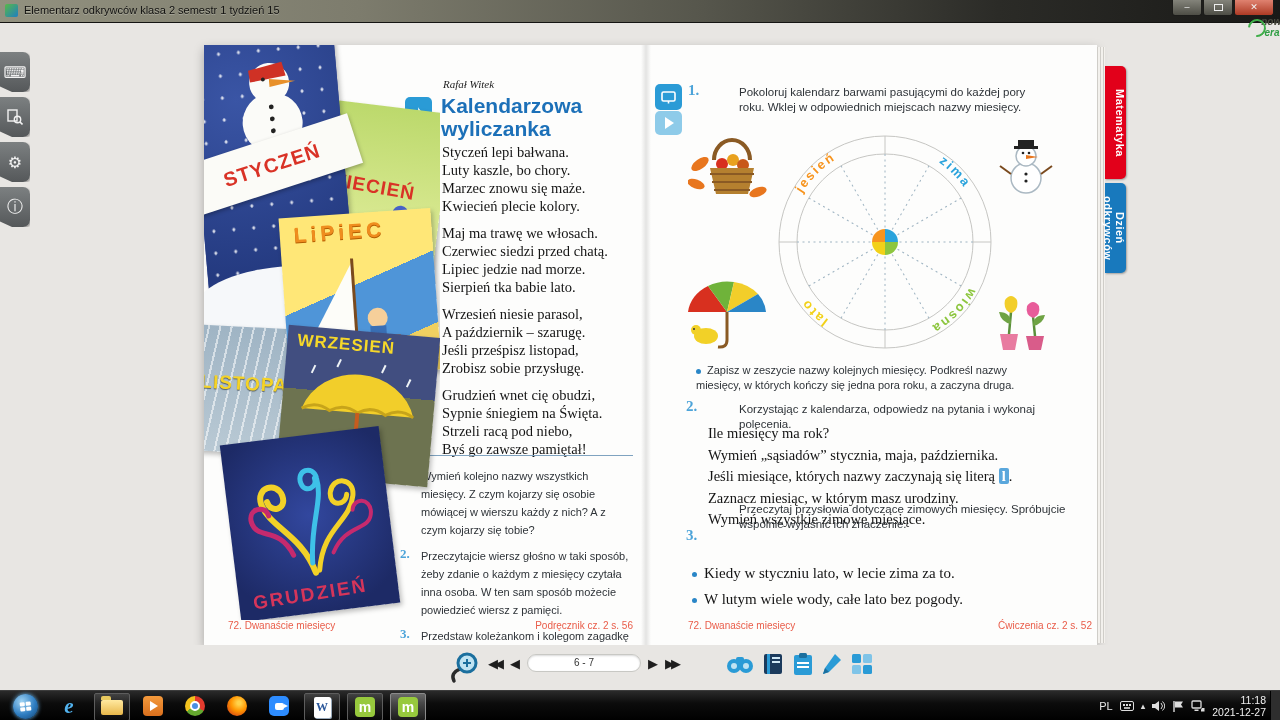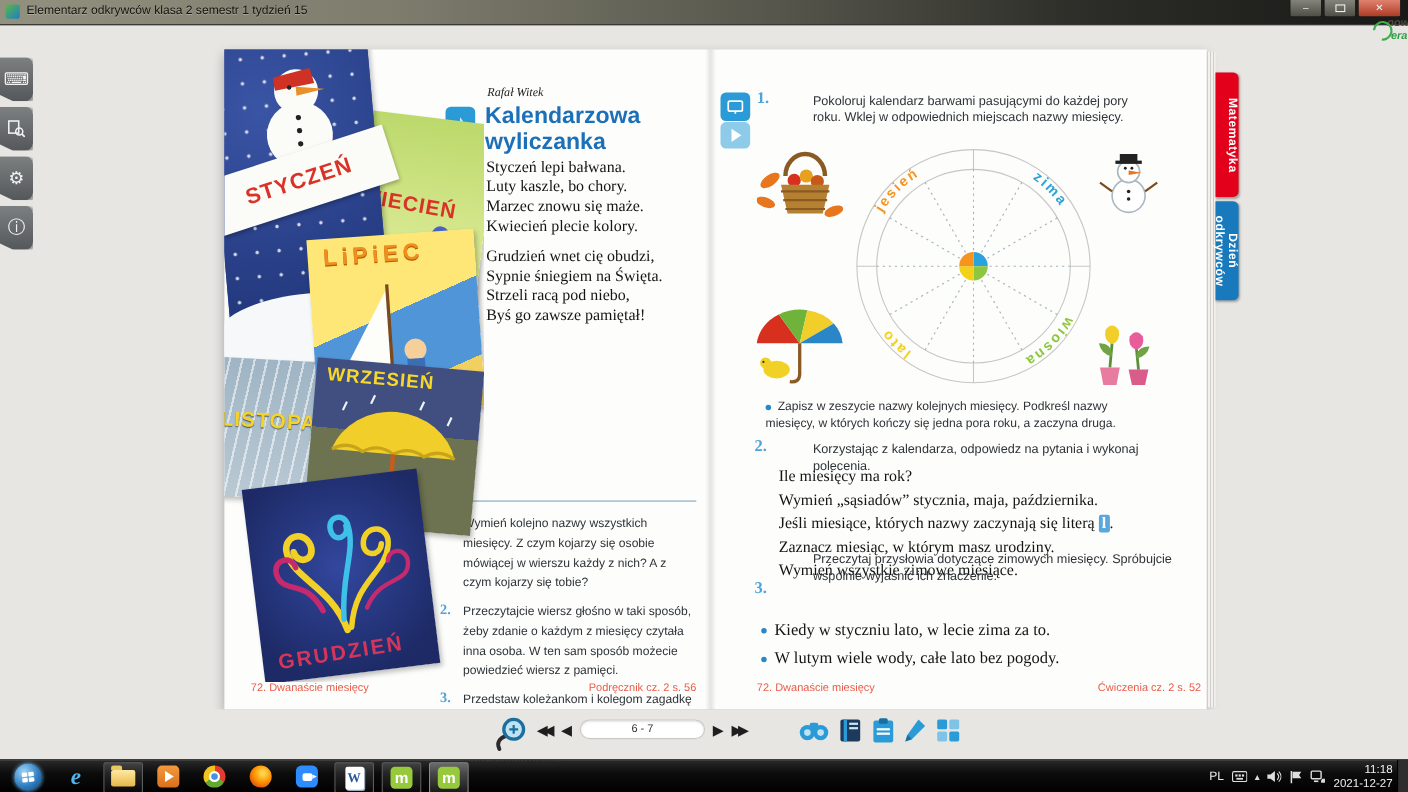--- a/index.html
+++ b/index.html
@@ -286,21 +286,33 @@
 
   <div class="poem">
 
       <div class="stanza">
         <div>Styczeń lepi bałwana.</div>
         <div>Luty kaszle, bo chory.</div>
         <div>Marzec znowu się maże.</div>
         <div>Kwiecień plecie kolory.</div>
       </div>
 
-
+      <div class="stanza">
+        <div>Maj ma trawę we włosach.</div>
+        <div>Czerwiec siedzi przed chatą.</div>
+        <div>Lipiec jedzie nad morze.</div>
+        <div>Sierpień tka babie lato.</div>
+      </div>
+
+      <div class="stanza">
+        <div>Wrzesień niesie parasol,</div>
+        <div>A październik – szarugę.</div>
+        <div>Jeśli prześpisz listopad,</div>
+        <div>Zrobisz sobie przysługę.</div>
+      </div>
 
       <div class="stanza">
         <div>Grudzień wnet cię obudzi,</div>
         <div>Sypnie śniegiem na Święta.</div>
         <div>Strzeli racą pod niebo,</div>
         <div>Byś go zawsze pamiętał!</div>
       </div>
     </div>
 
   <div class="lex-block">

